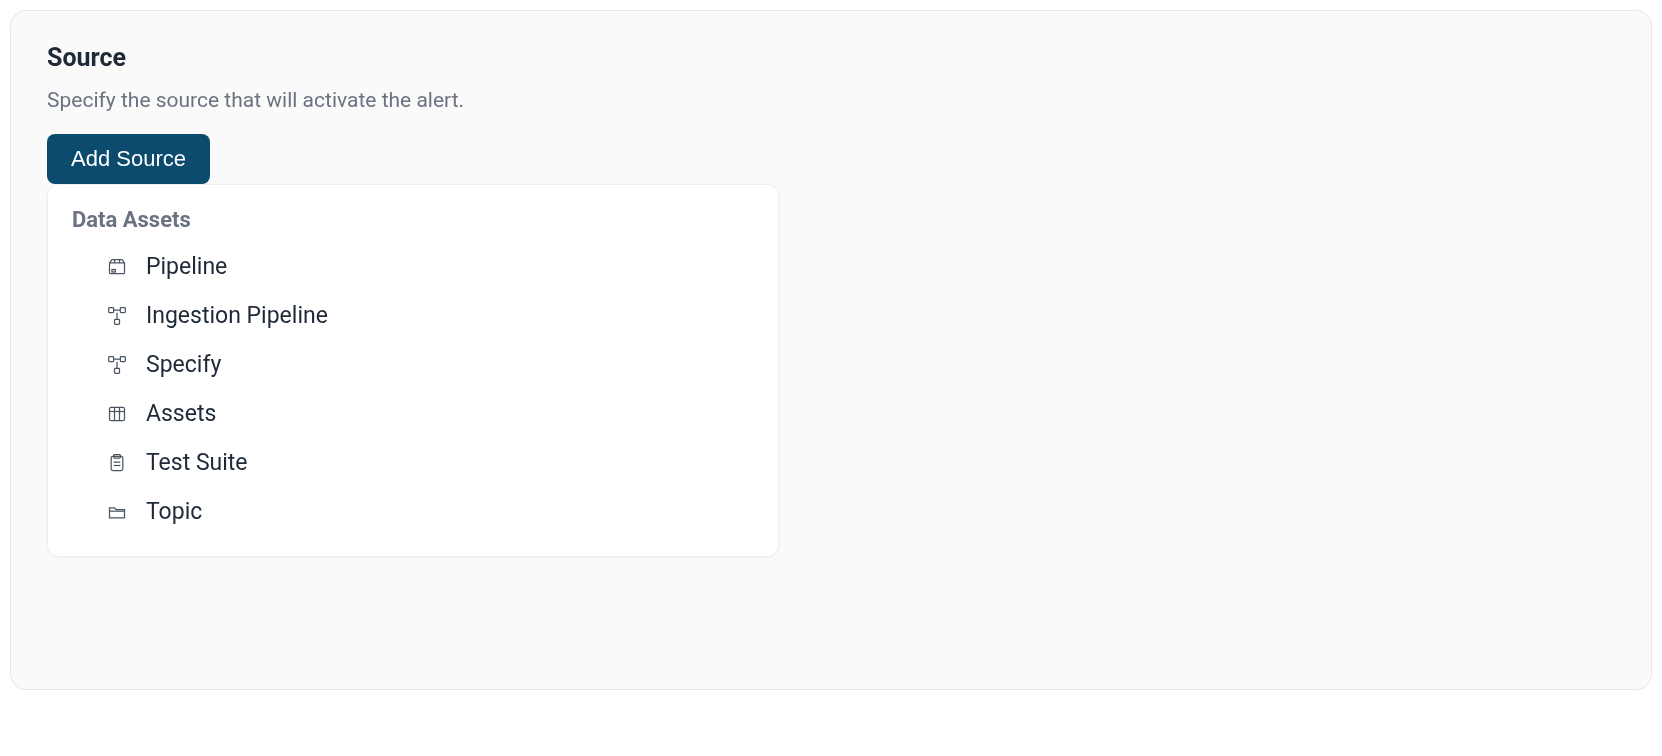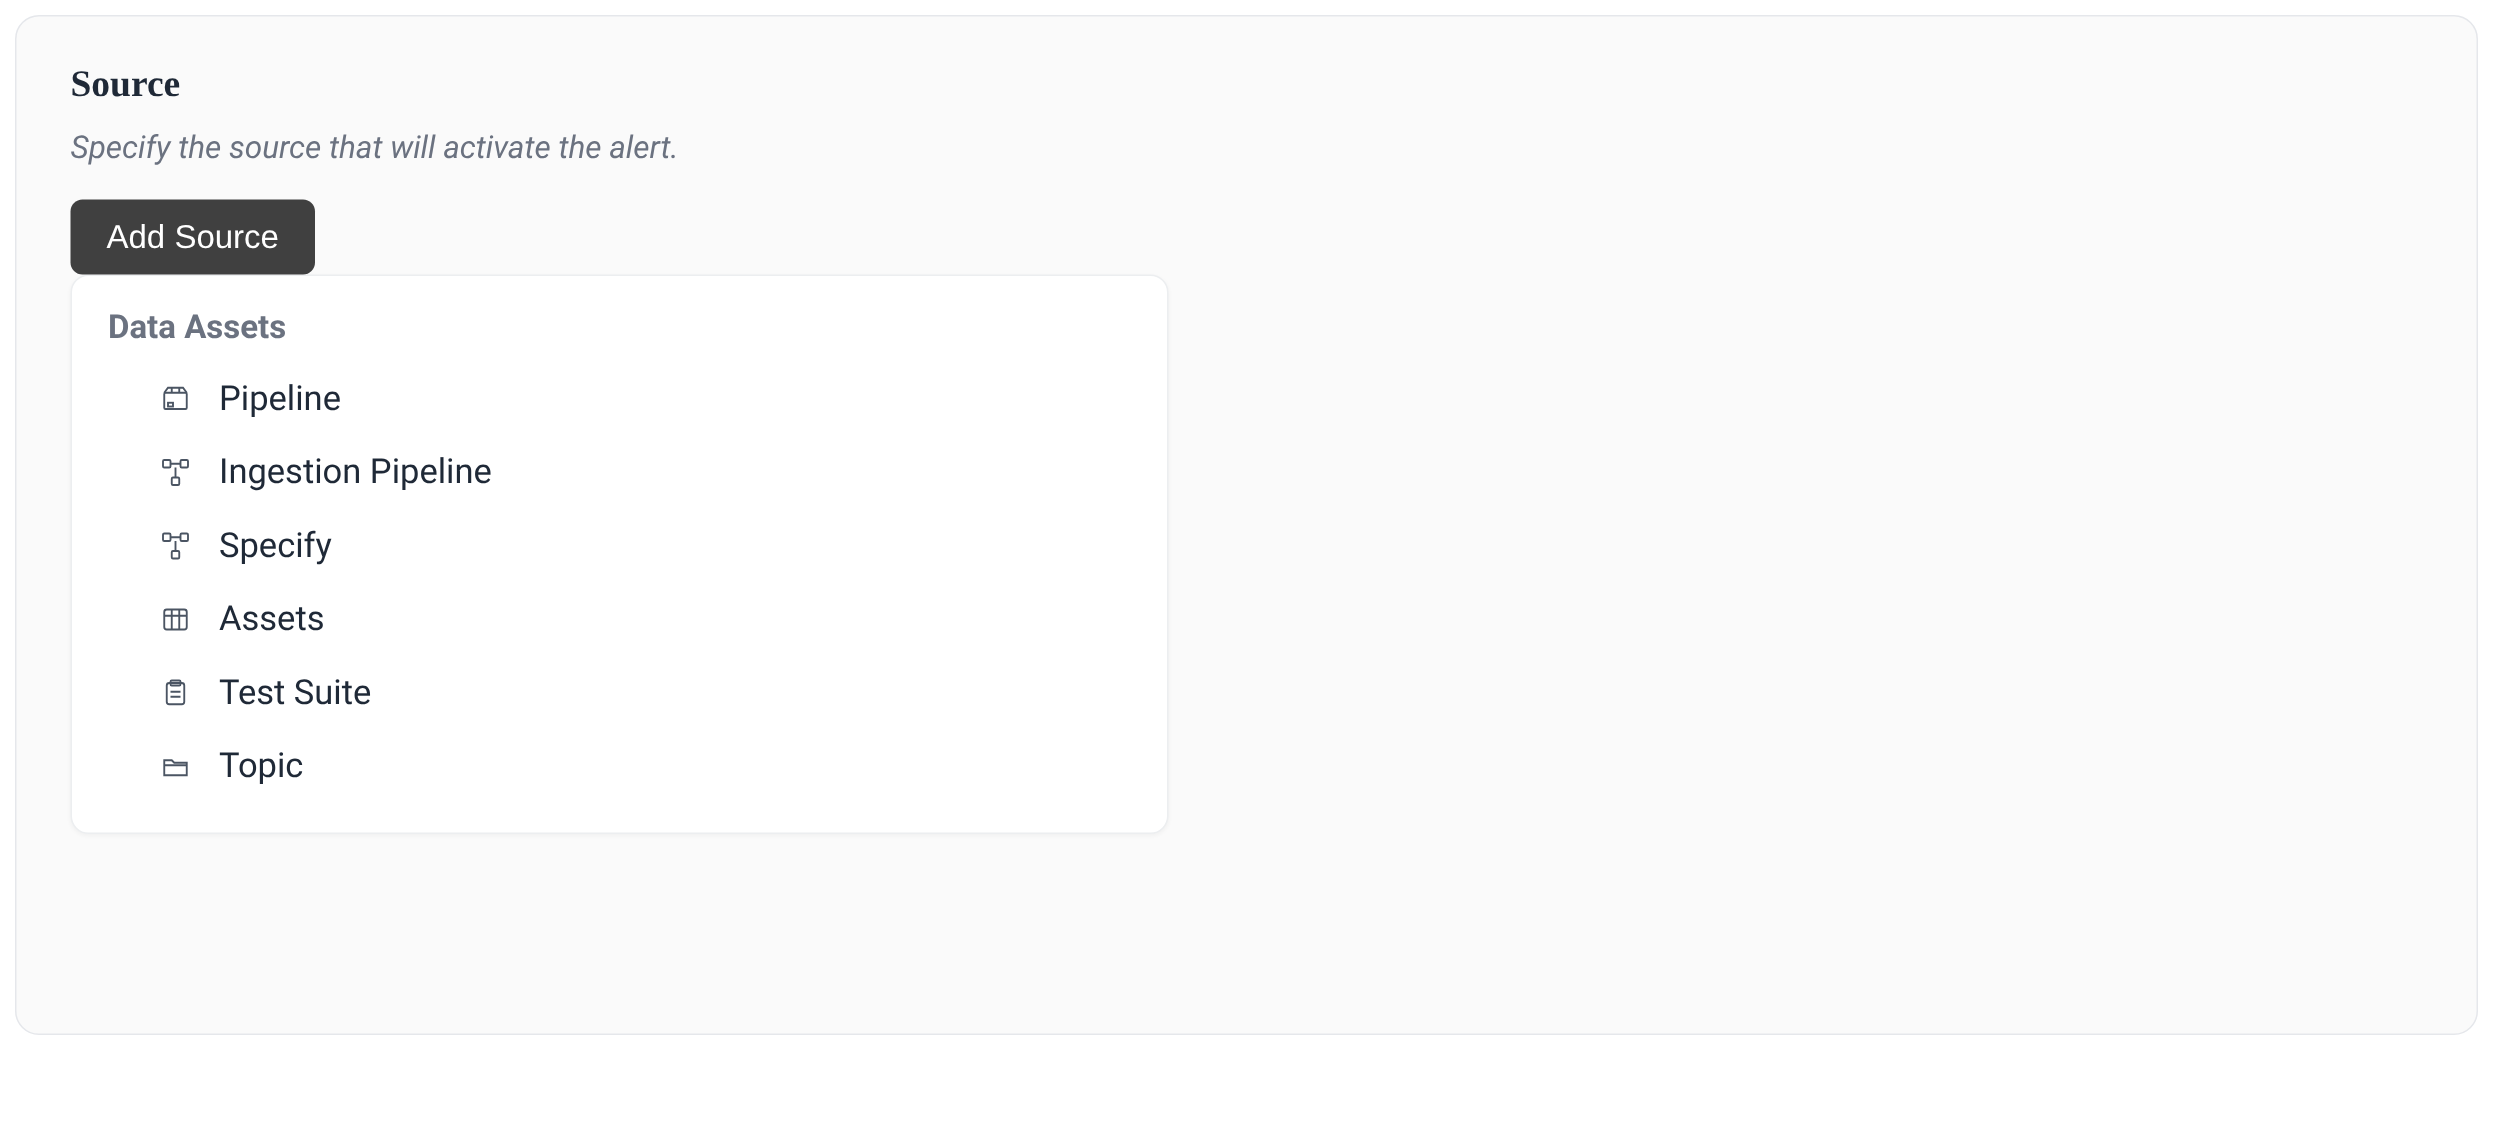--- a/index.html
+++ b/index.html
@@ -19,31 +19,29 @@
       padding: 32px 36px 36px 36px;
       width: 100%;
       min-height: 680px;
       position: relative;
     }
     .card-title {
       font-size: 25px;
       font-weight: 700;
       color: #1f2937;
       margin-bottom: 16px;
-      font-family: Liberation Serif, serif;
     }
     .card-subtitle {
       font-size: 21px;
       color: #6b7280;
       margin-bottom: 22px;
       font-weight: 400;
-      font-style: italic;
     }
     .add-button {
-      background: #404040;
+      background: #0c4a6e;
       color: #fff;
       border: none;
       border-radius: 8px;
       padding: 12px 24px;
       font-size: 22px;
       font-weight: 400;
       cursor: pointer;
     }
     .dropdown {
       background: #fff;

